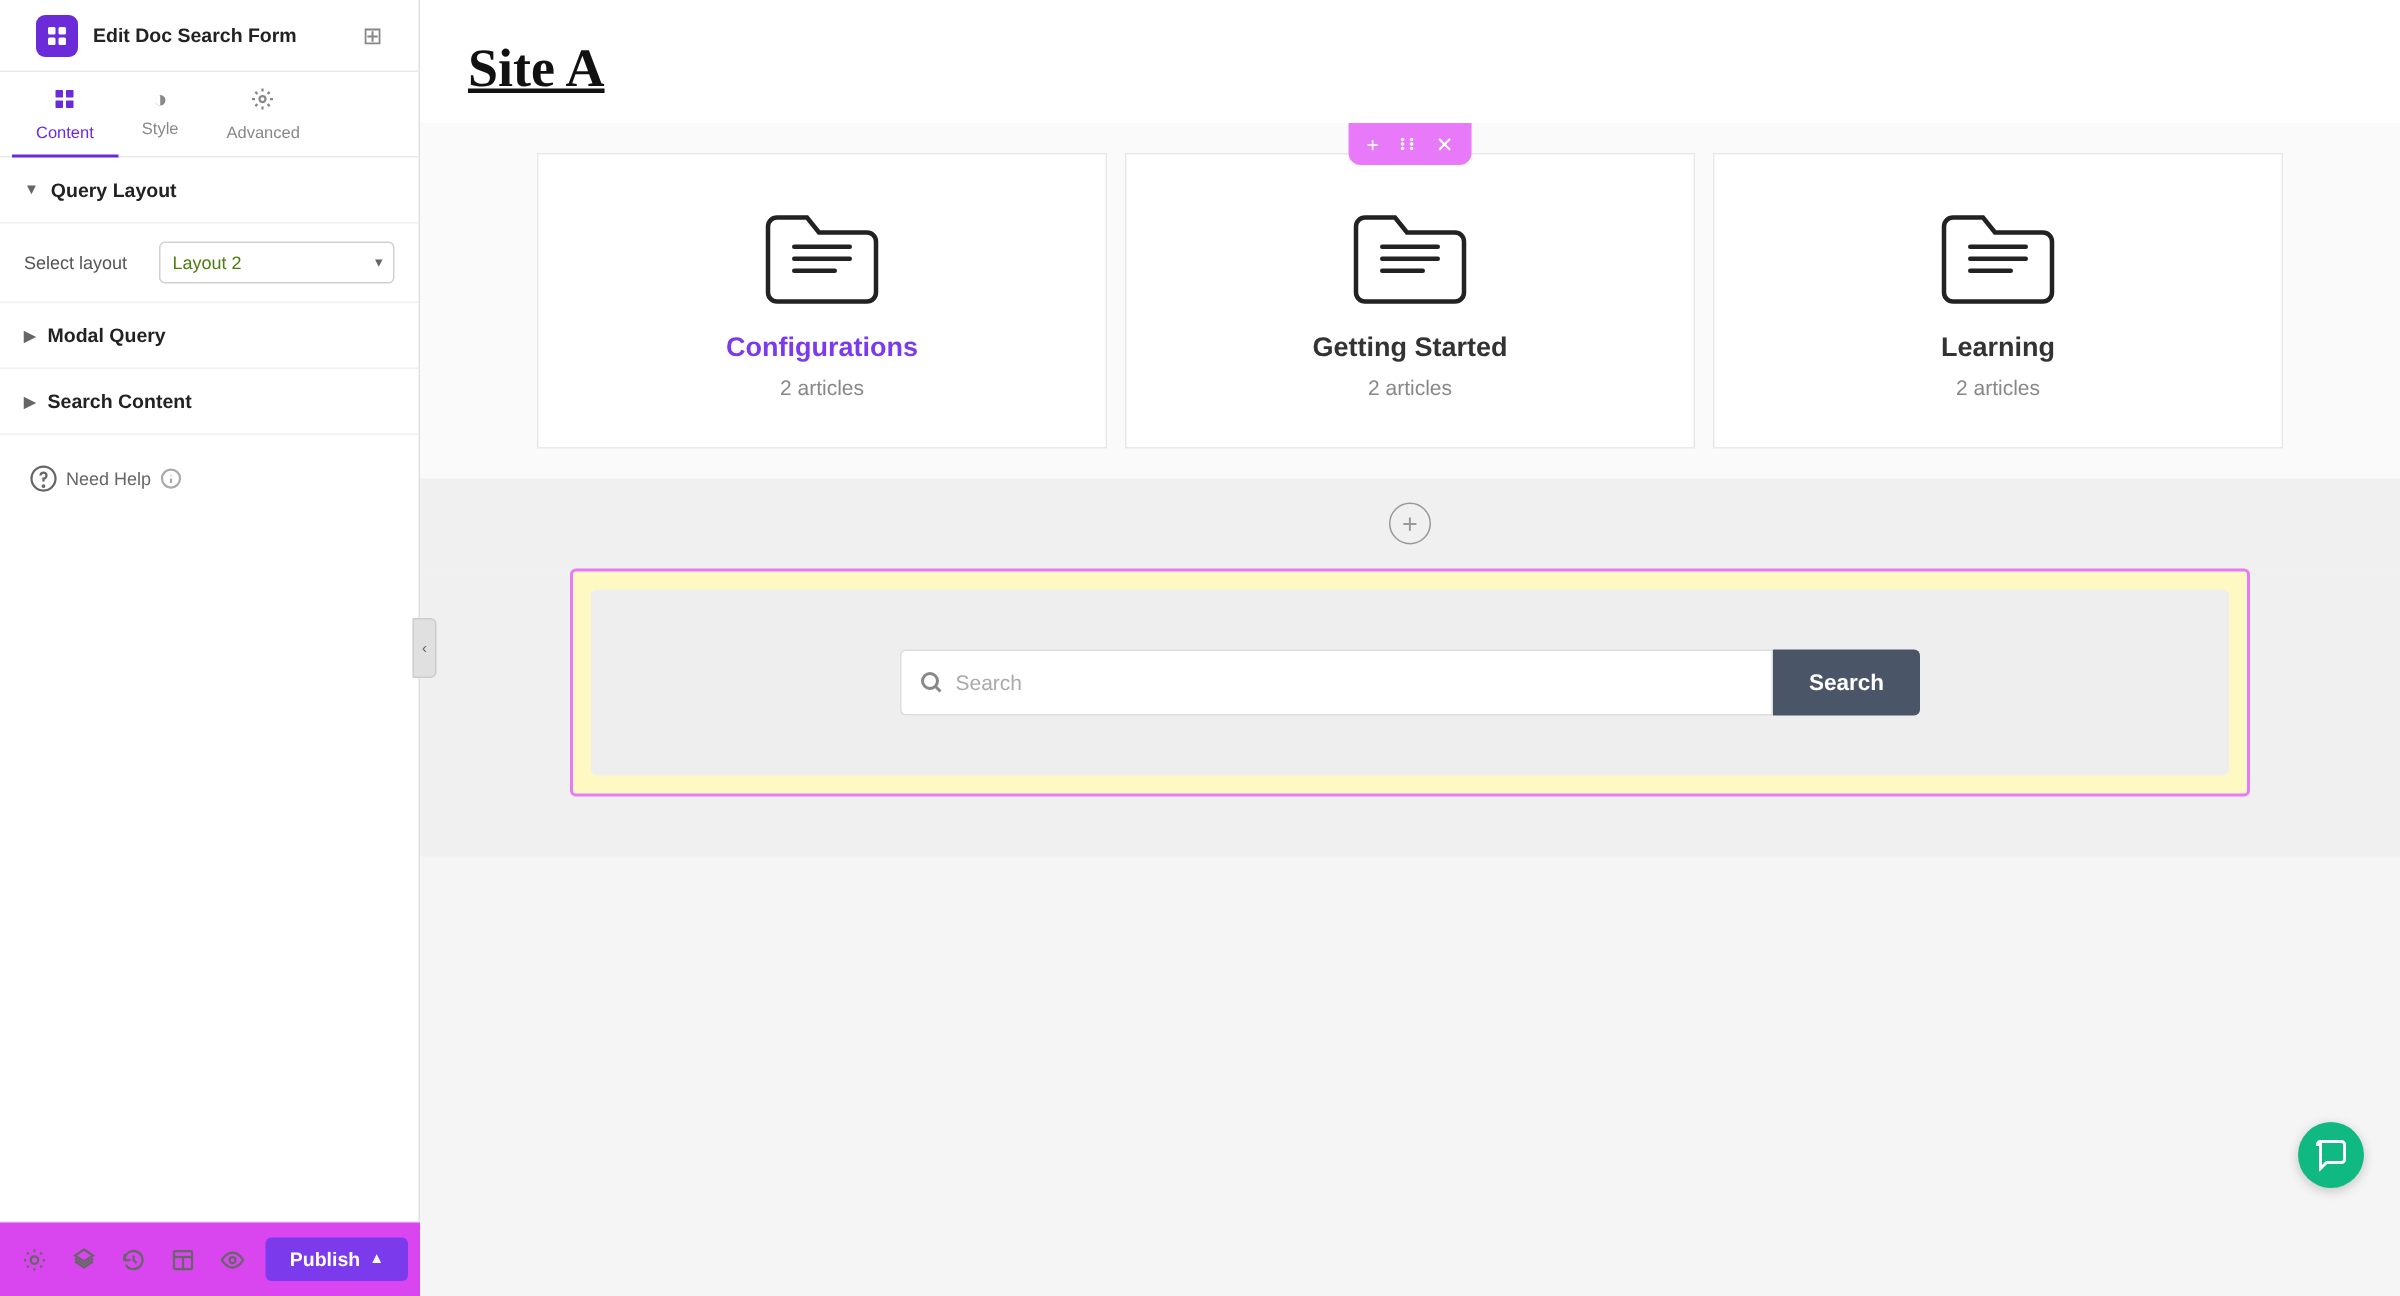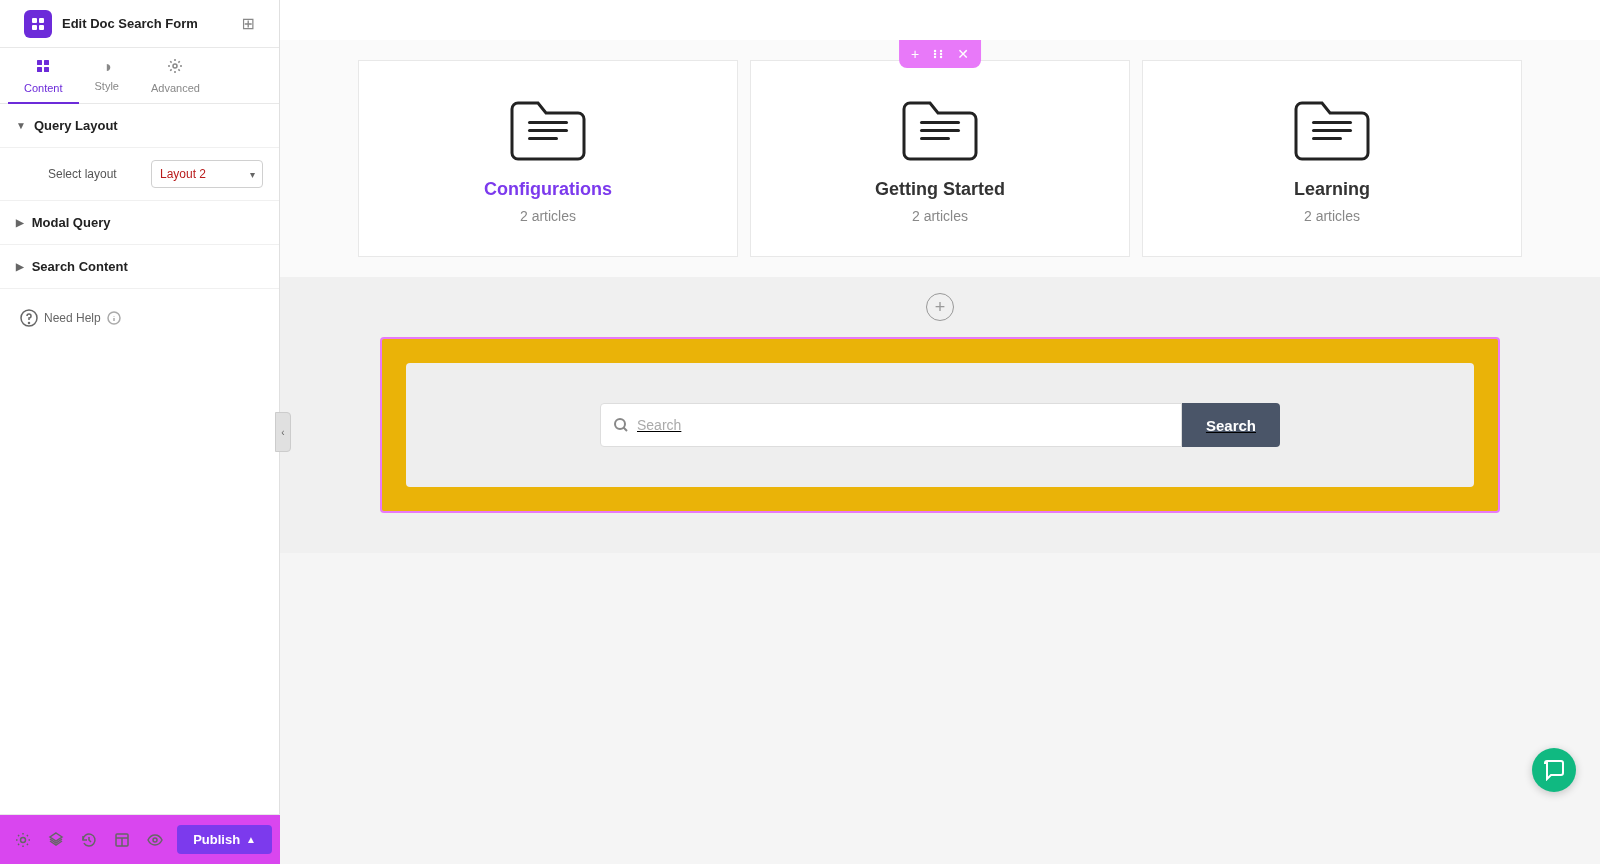--- a/index.html
+++ b/index.html
@@ -104,42 +104,41 @@
     }
 
     .section-body {
       padding: 12px 16px;
       border-bottom: 1px solid #f0f0f0;
     }
 
     .form-row {
       display: flex;
       align-items: center;
-      gap: 23px;
-      margin-left: 32px;
+      gap: 10px;
     }
 
     .form-label {
       font-size: 12px;
       color: #555;
       min-width: 80px;
     }
 
     .select-wrapper {
       flex: 1;
       position: relative;
     }
 
     .select-wrapper select {
       width: 100%;
       border: 1px solid #d0d0d0;
       border-radius: 4px;
       padding: 6px 24px 6px 8px;
       font-size: 12px;
-      color: #b91c1c;
+      color: #4d7c0f;
       background: #fff;
       appearance: none;
       cursor: pointer;
     }
 
     .select-wrapper::after {
       content: '▾';
       position: absolute;
       right: 8px;
       top: 50%;
@@ -314,26 +313,25 @@
       align-items: center;
       justify-content: center;
       color: #999;
       font-size: 18px;
       cursor: pointer;
       background: transparent;
     }
 
     
     .search-form-section {
-      background: #eab308;
+      background: #fef9c3;
       margin: 0 60px;
       border: 2px solid #e879f9;
       border-radius: 4px;
-      padding: 24px;
-      text-decoration: underline;
+      padding: 12px;
     }
 
     .search-form-inner {
       background: #eeeeee;
       border-radius: 4px;
       padding: 40px 24px;
       display: flex;
       align-items: center;
       justify-content: center;
     }
@@ -563,20 +561,21 @@
       <span class="chevron-up">▲</span>
     </button>
   </div>
 
   <button class="collapse-sidebar-btn">‹</button>
 </div>
 
 <div class="main-content">
 
   <div class="site-header">
+    <div class="site-title">Site A</div>
   </div>
 
   <div class="kb-wrapper">
 
     <div class="widget-toolbar">
       <button class="widget-toolbar-btn">+</button>
       <button class="widget-toolbar-btn">
         <svg width="14" height="14" viewBox="0 0 14 14" fill="white">
           <circle cx="4" cy="4" r="1.2"></circle>
             <circle cx="10" cy="4" r="1.2"></circle>

